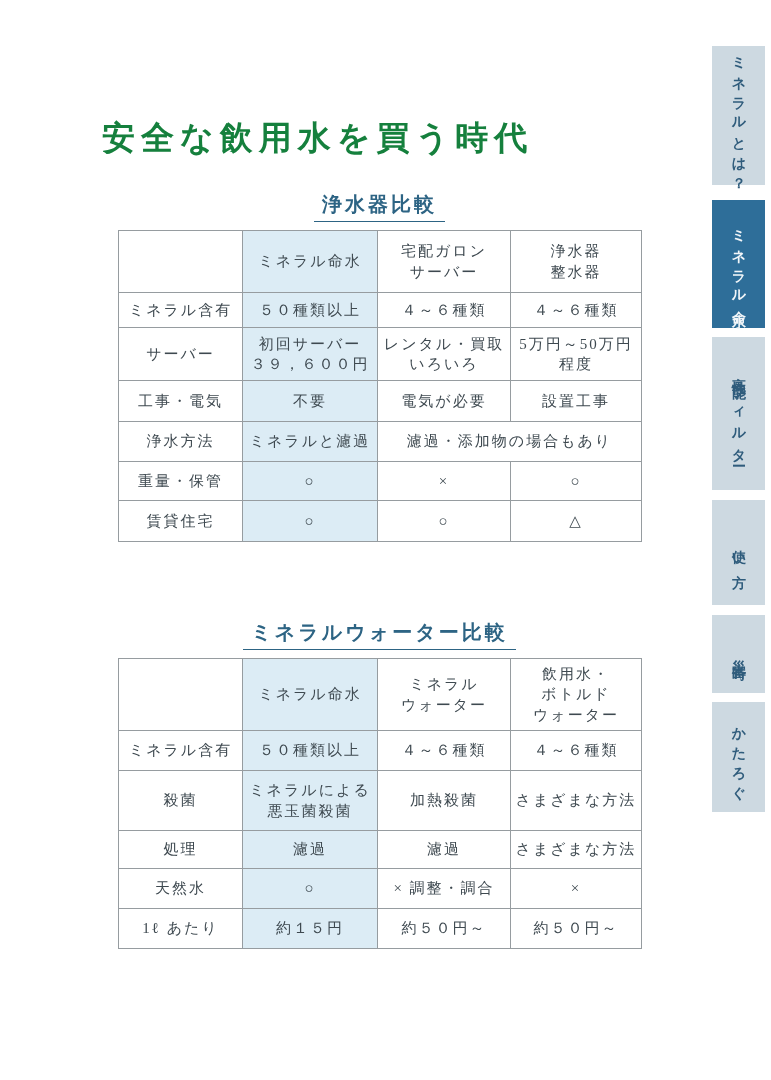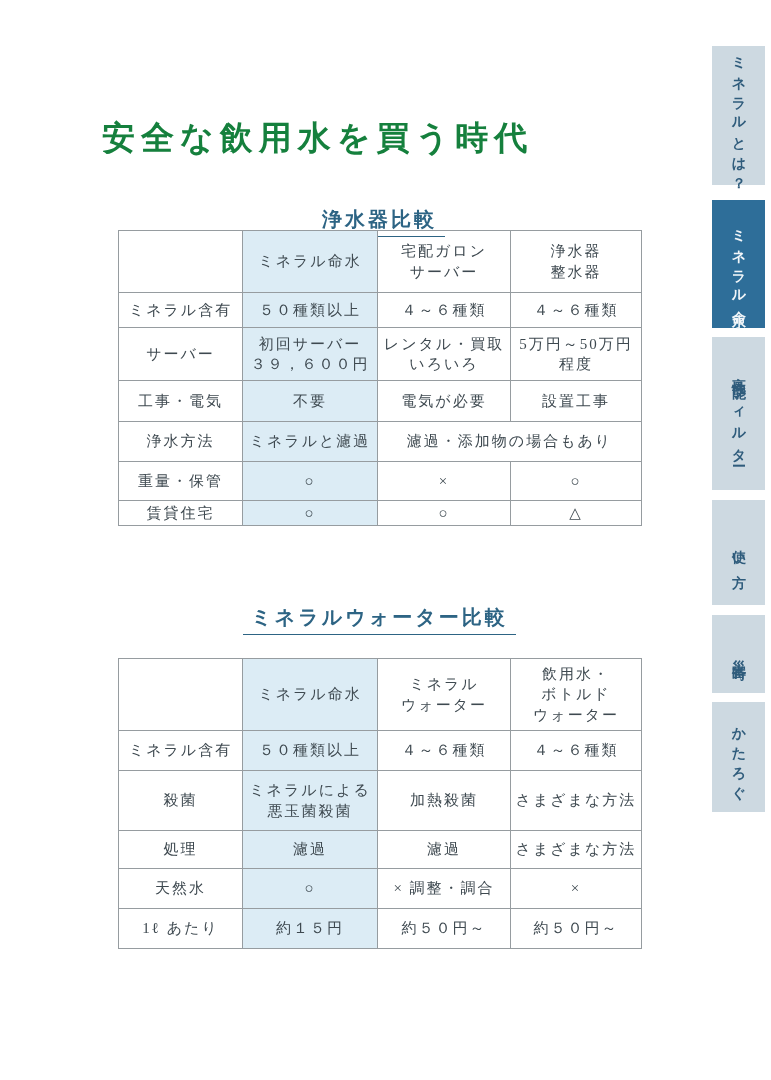--- a/index.html
+++ b/index.html
@@ -80,21 +80,21 @@
     color: #f2f6f9;
   }
 </style>
 </head>
 <body>
 
 <div class="page">
 
   <h1 class="main-title">安全な飲用水を買う時代</h1>
 
-  <div class="section-title" style="top:206px;">
+  <div class="section-title" style="top:191px;">
     <span class="underline">浄水器比較</span>
   </div>
 
   <table class="cmp" style="top:230px;">
     <colgroup>
       <col class="col0">
         <col class="col1">
         <col class="col2">
         <col class="col3">
     </colgroup>
@@ -132,30 +132,30 @@
       <td>浄水方法</td>
       <td class="hl">ミネラルと濾過</td>
       <td colspan="2">濾過・添加物の場合もあり</td>
     </tr>
     <tr style="height:39px;padding-left:32px;">
       <td>重量・保管</td>
       <td class="hl">○</td>
       <td>×</td>
       <td>○</td>
     </tr>
-    <tr style="height:25px;padding-left:46px;">
+    <tr style="height:41px;padding-left:46px;">
       <td>賃貸住宅</td>
       <td class="hl">○</td>
       <td>○</td>
       <td>△</td>
     </tr>
   </tbody>
     </table>
 
-  <div class="section-title" style="top:604px;">
+  <div class="section-title" style="top:619px;">
     <span class="underline">ミネラルウォーター比較</span>
   </div>
 
   <table class="cmp" style="top:658px;">
     <colgroup>
       <col class="col0">
         <col class="col1">
         <col class="col2">
         <col class="col3">
     </colgroup>

